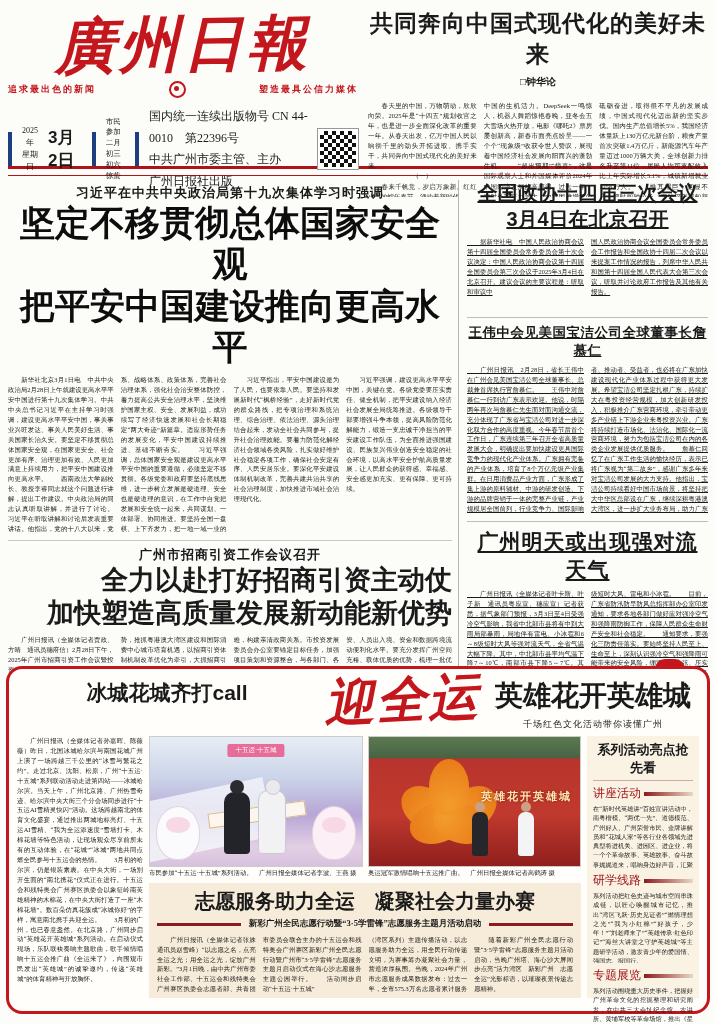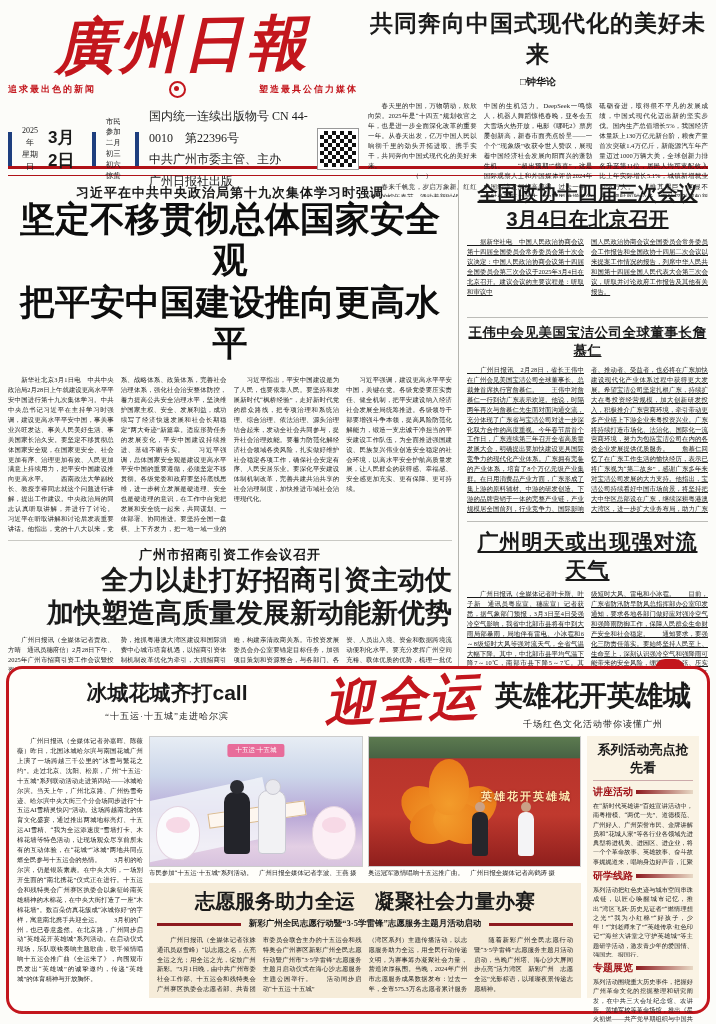--- a/index.html
+++ b/index.html
@@ -32,21 +32,21 @@
   .tcol{flex:1;font-size:6.5px;line-height:1.55;text-align:justify;overflow:hidden;}
   .ta-cols .tcol{height:96px;}
   .sec-mark{text-align:center;}
   .header-rule{height:6px;border-top:3px solid #b01218;border-bottom:1px solid #b01218;margin-top:2px;}
   
   .main-row{display:flex;margin-top:4px;height:486px;}
   .main-left{width:444px;}
   .kicker{font-size:13px;font-weight:bold;text-align:center;letter-spacing:1px;
           font-family:"Liberation Sans",sans-serif;margin-top:4px;}
   .lead-h{font-size:35px;font-weight:900;text-align:center;line-height:1.18;letter-spacing:0px;
-          font-family:Liberation Mono, monospace;color:#0d0d0d;}
+          font-family:Liberation Sans, sans-serif;color:#0d0d0d;}
   .lead-cols{margin-top:8px;}
   .lead-cols .tcol{height:158px;font-size:6.4px;}
   .left-divider{border-top:1px solid #c9c9c4;margin:7px 0 5px 0;}
   .inv-h{font-size:27px;font-weight:900;text-align:right;line-height:1.2;
          font-family:"Liberation Sans",sans-serif;}
   .inv-cols{margin-top:6px;}
   .inv-cols .tcol{height:120px;font-size:6.4px;}
   .main-right{flex:1;border-left:1px solid #b5b5b0;margin-left:6px;padding-left:8px;text-decoration:underline;}
   .pol-h{font-size:20px;font-weight:900;text-align:center;line-height:1.3;
          font-family:"Liberation Sans",sans-serif;}
@@ -124,21 +124,21 @@
   .vol-bar{flex:1;height:3px;background:#8d1a1f;}
   .vol-sub{font-size:8.5px;font-weight:bold;white-space:nowrap;}
   .vol-cols{display:flex;gap:7px;margin-top:5px;}
   .vol-cols .tcol{height:58px;font-size:6.3px;}
   
   .col-side{width:112px;background:#faf3e4;padding:5px 6px;box-sizing:border-box;display:flex;flex-direction:column;}
   .side-title{font-size:13px;font-weight:900;text-align:center;font-family:"Liberation Sans",sans-serif;
               border-bottom:1px solid #caa;padding-bottom:3px;}
   .side-sec{margin-top:4px;}
   .sec-label-row{display:flex;align-items:center;gap:3px;}
-  .sec-label{font-size:10px;font-weight:bold;color:#a01318;white-space:nowrap;}
+  .sec-label{font-size:12px;font-weight:normal;color:#a01318;white-space:nowrap;}
   .sec-grad{flex:1;height:4px;background:linear-gradient(90deg,#8d1a1f,#e7d8c4);}
   .side-sec .txt{font-size:6.2px;line-height:1.5;text-align:justify;margin-top:2px;overflow:hidden;}
   .sec1 .txt{height:64px;} .sec2 .txt{height:72px;} .sec3 .txt{height:72px;}
   .side-more{margin-top:auto;border-top:1px solid #b0252a;text-align:center;font-size:10px;
              font-weight:900;color:#9a1418;padding-top:4px;font-family:"Liberation Sans",sans-serif;}
 </style>
 </head>
 <body>
 
 <div class="page">
@@ -240,21 +240,20 @@
       </div>
     </div>
   </div>
 
   <div class="bottom-frame">
     <div class="frame-fold"></div>
 
     <div class="b-header">
       <div class="ice-head">
         <div class="ice-title">冰城花城齐打call</div>
-        <div class="ice-sub">“十五运·十五城”走进哈尔滨</div>
       </div>
       <div class="slogan">迎全运</div>
       <div class="hero-head">
         <div class="hero-title">英雄花开英雄城</div>
         <div class="hero-sub">千场红色文化活动带你读懂广州</div>
       </div>
     </div>
 
     <div class="b-main">
       <div class="col-ice">　　广州日报讯（全媒体记者孙嘉晖、陈薇薇）昨日，北国冰城哈尔滨与南国花城广州上演了一场跨越三千公里的“冰雪与繁花之约”。走过北京、沈阳、松原，广州“十五运·十五城”系列联动活动走进第四站——冰城哈尔滨。当天上午，广州北京路、广州热雪奇迹、哈尔滨中央大街三个分会场同步进行“十五运AI雪精灵快闪”活动。这场跨越南北的体育文化盛宴，通过推出两城地标亮灯、十五运AI雪精、“我为全运添速度”雪墙打卡、木棉花墙等特色活动，让现场观众尽享前所未有的互动体验，在“花城”“冰城”两地共同点燃全民参与十五运会的热情。　　3月初的哈尔滨，仍是银装素裹。在中央大街，一场别开生面的“南北携花”仪式正在进行。十五运会和残特奥会广州赛区执委会以象征岭南英雄精神的木棉花，在中央大街打造了一座“木棉花墙”。数百朵仿真花簇成“冰城你好”的字样，寓意南北携手共迎全运。　　3月初的广州，也已春意盎然。在北京路，广州同步启动“英雄花开英雄城”系列活动。在启动仪式现场，乐队联袂奏响主题歌曲，歌手倾情唱响十五运会推广曲《全运来了》，向围观市民发出“英雄城”的诚挚邀约，传递“英雄城”的体育精神与开放胸怀。</div>

